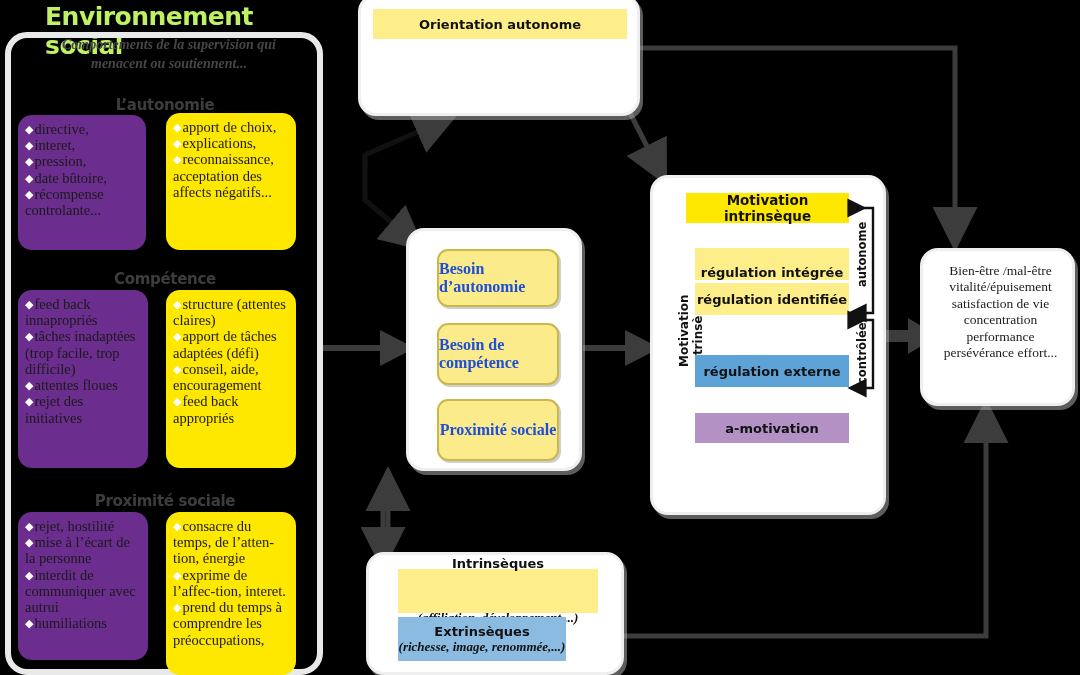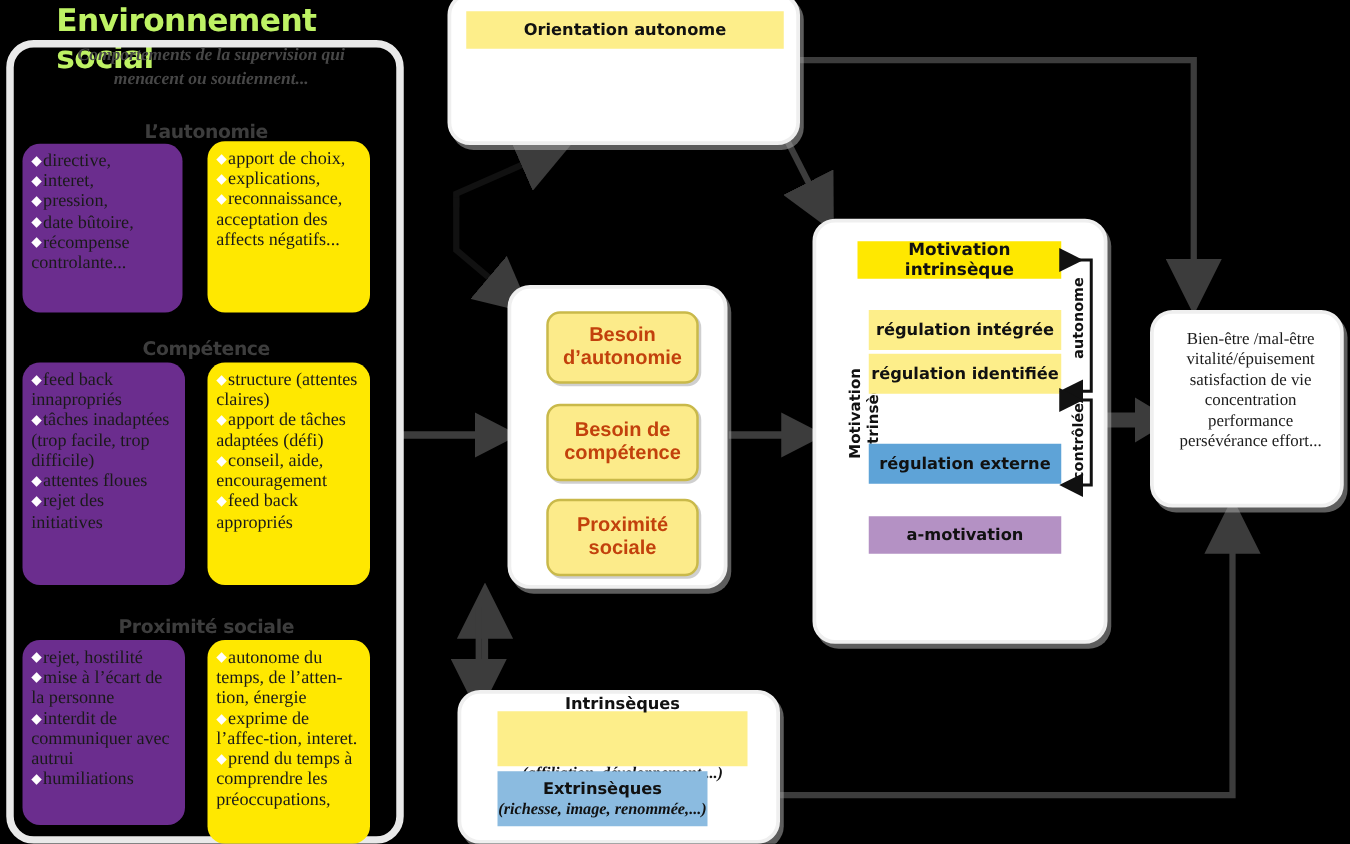--- a/index.html
+++ b/index.html
@@ -47,22 +47,22 @@
   .bar{font-family:"DejaVu Sans",sans-serif;font-weight:bold;color:#111;
     text-align:center;font-size:13px;display:flex;flex-direction:column;
     align-items:center;justify-content:center;}
   .bar .sub{font-family:"Liberation Serif",serif;font-style:italic;
     font-weight:bold;font-size:13px;}
   .y1{background:#fdee8a;} .b1{background:#8bbbe0;} .p1{background:#c9a0ce;}
   .y2{background:#ffe800;} .yA{background:#fdee8a;} .bA{background:#5ea3d7;}
   .pA{background:#b491c4;}
 
   .needbtn{background:#fceb8a;border:2px solid #c9b94a;border-radius:11px;
-    font-family:Liberation Sans, sans-serif;font-weight:bold;font-size:16px;color:#c2410c;
-    display:flex;align-items:center;justify-content:center;text-align:center;
+    font-family:Liberation Serif, serif;font-weight:bold;font-size:16px;color:#1d4ed8;
+    display:flex;align-items:center;justify-content:center;text-align:left;
     line-height:1.1;box-shadow:2px 2px 0 rgba(160,160,160,.5);}
 
   .vlabel{font-family:"DejaVu Sans",sans-serif;font-weight:bold;font-size:12px;color:#111;
     writing-mode:vertical-rl;transform:rotate(180deg);text-align:center;}
 
   #outcome-text{font-family:"Liberation Serif",serif;font-size:13.5px;color:#1b1b1b;
     text-align:center;line-height:1.22;}
 
   svg.links{position:absolute;left:0;top:0;width:1080px;height:675px;
     pointer-events:none;}
@@ -203,21 +203,21 @@
   </div>
 
   <div class="abs sec-title" style="left:20px;top:492px;width:290px;">Proximité sociale</div>
   <div class="abs card purple" style="left:18px;top:512px;width:130px;height:148px;">
     <p class="bullet">rejet, hostilité</p>
     <p class="bullet">mise à l’écart de la personne</p>
     <p class="bullet">interdit de communiquer avec autrui</p>
     <p class="bullet">humiliations</p>
   </div>
   <div class="abs card yellow" style="left:166px;top:512px;width:130px;height:163px;overflow:hidden;">
-    <p class="bullet">autonome du temps, de l’atten-tion, énergie</p>
+    <p class="bullet">consacre du temps, de l’atten-tion, énergie</p>
     <p class="bullet">exprime de l’affec-tion, interet.</p>
     <p class="bullet">prend du temps à comprendre les préoccupations,</p>
   </div>
 
   <div class="abs panel" style="left:358px;top:-6px;width:282px;height:122px;">
     <div class="bar y1" style="position:absolute;left:12px;top:12px;width:254px;height:30px;">
       <span>Orientation autonome</span>
     </div>
   </div>
 
@@ -234,21 +234,21 @@
   </div>
 
   <div class="abs panel" style="left:650px;top:175px;width:236px;height:340px;">
 
     <div class="bar y2" style="position:absolute;left:33px;top:15px;width:163px;height:30px;font-size:13.5px;">
       <span>Motivation intrinsèque</span>
     </div>
 
     <div class="vlabel" style="position:absolute;left:24px;top:83px;height:140px;">Motivation extrinsèque</div>
 
-    <div class="bar yA" style="position:absolute;left:42px;top:70px;width:154px;height:32px;">
+    <div class="bar yA" style="position:absolute;left:42px;top:70px;width:154px;height:32px;justify-content:flex-end;">
       <span>régulation intégrée</span>
     </div>
     <div class="bar yA" style="position:absolute;left:42px;top:105px;width:154px;height:32px;">
       <span>régulation identifiée</span>
     </div>
     <div class="bar bA" style="position:absolute;left:42px;top:177px;width:154px;height:32px;">
       <span>régulation externe</span>
     </div>
 
     <div class="bar pA" style="position:absolute;left:42px;top:235px;width:154px;height:30px;">

